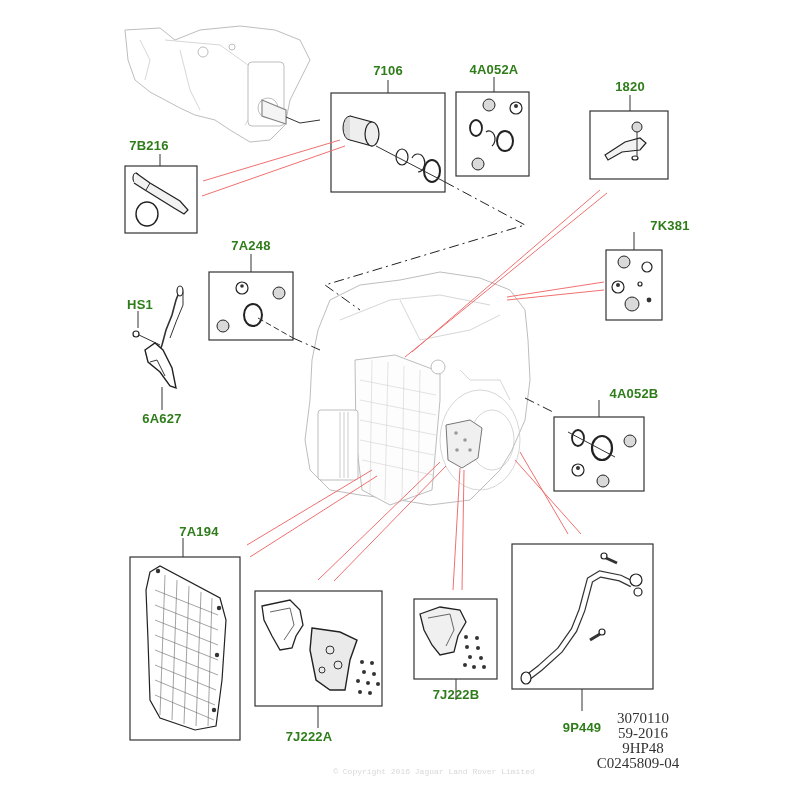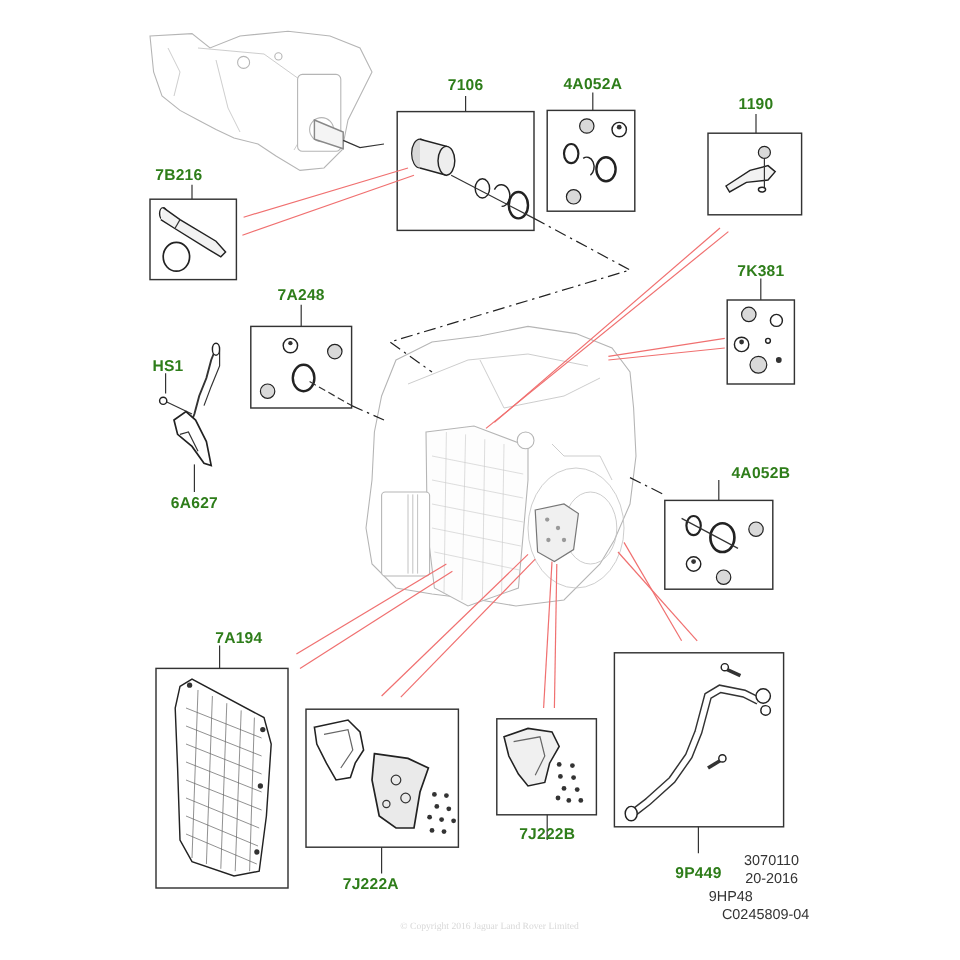--- a/index.html
+++ b/index.html
@@ -1,20 +1,20 @@
 <!DOCTYPE html>
 <html><head>
 <meta charset="utf-8">
 <style>
   html, body { margin:0; padding:0; background:#ffffff; }
   #canvas { position:relative; width:800px; height:800px; overflow:hidden; background:#fff; font-family:"Liberation Sans", sans-serif; }
   svg.main { position:absolute; left:0; top:0; width:800px; height:800px; }
   .lbl { position:absolute; font-family:"Liberation Sans", sans-serif; font-size:13px; font-weight:bold; color:#2e7d1a; white-space:nowrap; transform:translateX(-50%); letter-spacing:0.2px; }
-  .ref { position:absolute; font-family:Liberation Sans, sans-serif; font-size:12px; color:#333; white-space:nowrap; transform:translateX(-50%); }
-  .copy { position:absolute; left:408px; top:767px; transform:translateX(-50%); font-size:8px; color:#d8d8d8; white-space:nowrap; font-family:Liberation Serif, serif; }
+  .ref { position:absolute; font-family:Liberation Serif, serif; font-size:15px; color:#333; white-space:nowrap; transform:translateX(-50%); }
+  .copy { position:absolute; left:434px; top:767px; transform:translateX(-50%); font-size:8px; color:#d8d8d8; white-space:nowrap; font-family:Liberation Mono, monospace; }
   .box { fill:#fff; stroke:#333; stroke-width:1.2; }
   .ln { stroke:#333; stroke-width:1; fill:none; }
   .part { stroke:#222; stroke-width:1.2; fill:#fff; }
   .partg { stroke:#222; stroke-width:1; fill:#d9d9d9; }
   .ghost { stroke:#b5b5b5; stroke-width:0.9; fill:#fff; }
   .ghostl { stroke:#c4c4c4; stroke-width:0.7; fill:none; }
   .red { stroke:#f07070; stroke-width:1; fill:none; }
   .dash { stroke:#222; stroke-width:1; fill:none; stroke-dasharray:10 4 2 4; }
 </style>
 </head>
@@ -261,31 +261,31 @@
     <line class="red" x1="334" y1="581" x2="446" y2="466"></line>
     <line class="red" x1="453" y1="590" x2="460" y2="468"></line>
     <line class="red" x1="462" y1="590" x2="464" y2="470"></line>
     <line class="red" x1="520" y1="452" x2="568" y2="534"></line>
     <line class="red" x1="515" y1="460" x2="581" y2="534"></line>
   </g>
 </svg>
 
 <div class="lbl" style="left:388px;top:63px">7106</div>
 <div class="lbl" style="left:494px;top:62px">4A052A</div>
-<div class="lbl" style="left:630px;top:79px">1190</div>
+<div class="lbl" style="left:630px;top:79px">1820</div>
 <div class="lbl" style="left:149px;top:138px">7B216</div>
-<div class="lbl" style="left:634px;top:218px">7K381</div>
+<div class="lbl" style="left:670px;top:218px">7K381</div>
 <div class="lbl" style="left:251px;top:238px">7A248</div>
 <div class="lbl" style="left:140px;top:297px">HS1</div>
 <div class="lbl" style="left:162px;top:411px">6A627</div>
 <div class="lbl" style="left:634px;top:386px">4A052B</div>
 <div class="lbl" style="left:199px;top:524px">7A194</div>
 <div class="lbl" style="left:309px;top:729px">7J222A</div>
 <div class="lbl" style="left:456px;top:687px">7J222B</div>
 <div class="lbl" style="left:582px;top:720px">9P449</div>
 
 <div class="ref" style="left:643px;top:710px">3070110</div>
-<div class="ref" style="left:643px;top:725px">20-2016</div>
-<div class="ref" style="left:609px;top:740px">9HP48</div>
+<div class="ref" style="left:643px;top:725px">59-2016</div>
+<div class="ref" style="left:643px;top:740px">9HP48</div>
 <div class="ref" style="left:638px;top:755px">C0245809-04</div>
 
 <div class="copy">© Copyright 2016 Jaguar Land Rover Limited</div>
 </div>
 
 </body></html>

